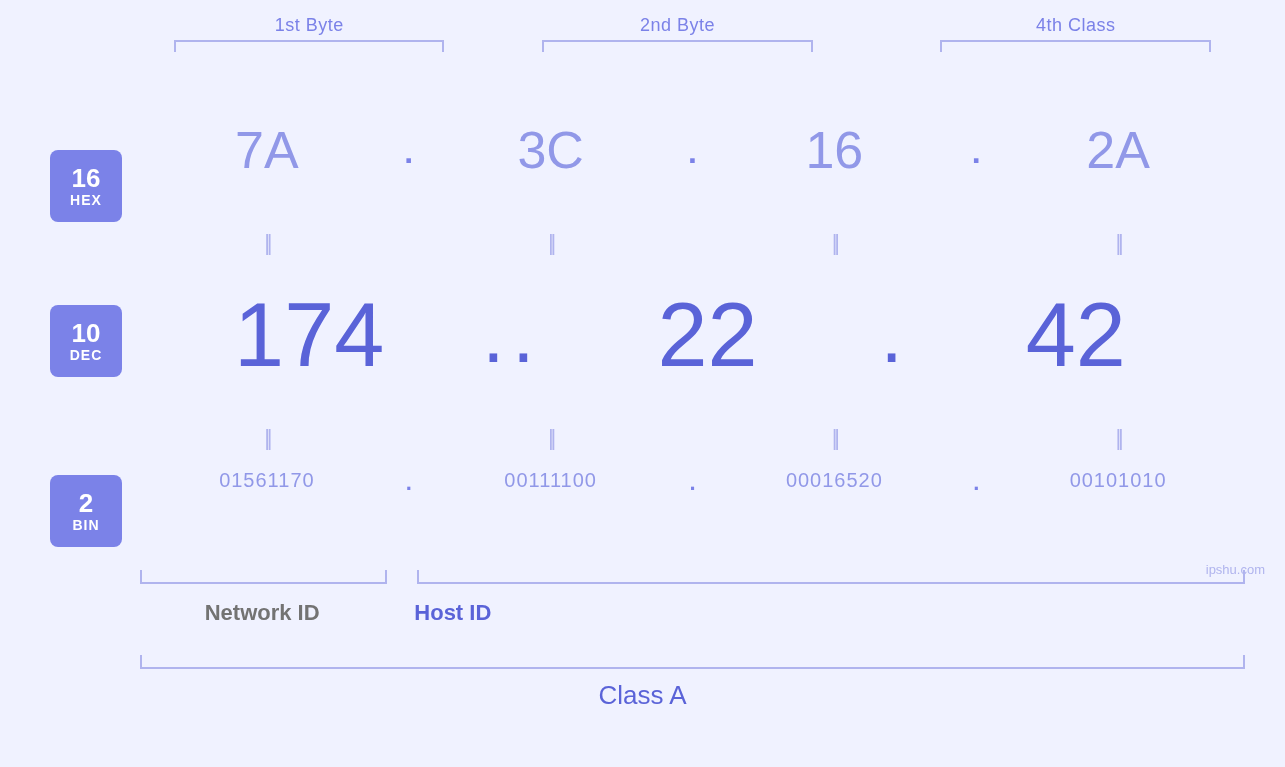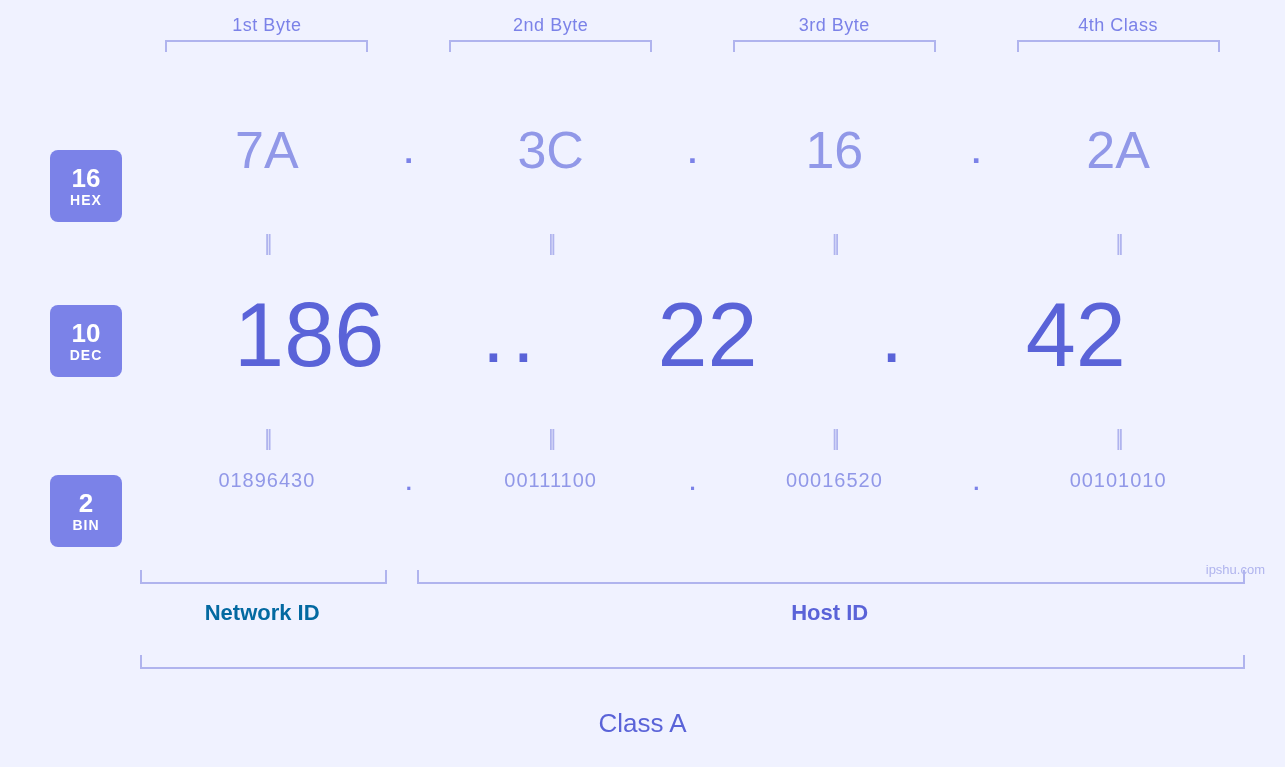--- a/index.html
+++ b/index.html
@@ -219,30 +219,30 @@
       display: flex;
     }
 
     .net-label-wrap {
       flex: 1;
       text-align: center;
     }
 
     .host-label-wrap {
       flex: 3;
-      text-align: center;
+      text-align: left;
     }
 
     .bracket-label-spacer {
       flex: 0 0 30px;
     }
 
     .net-label {
       font-size: 22px;
-      color: #0369a1;
+      color: #737373;
       font-weight: 600;
     }
 
     .host-label {
       font-size: 22px;
       color: #5a63d8;
       font-weight: 600;
     }
 
     
@@ -252,21 +252,21 @@
       left: 140px;
       right: 40px;
       height: 14px;
       border-bottom: 2px solid #b0b4ee;
       border-left: 2px solid #b0b4ee;
       border-right: 2px solid #b0b4ee;
     }
 
     .class-label {
       position: absolute;
-      top: 708px;
+      top: 680px;
       left: 0;
       right: 0;
       text-align: center;
       font-size: 26px;
       color: #5a63d8;
       font-weight: 500;
     }
 
     
     .watermark {
@@ -298,24 +298,20 @@
     <div class="header-col">
       <span class="header-label">1st Byte</span>
       <div class="header-bracket"></div>
     </div>
     <div class="dot-spacer"></div>
     <div class="header-col">
       <span class="header-label">2nd Byte</span>
       <div class="header-bracket"></div>
     </div>
     <div class="dot-spacer"></div>
-    <div class="header-col">
-      <span class="header-label">3rd Byte</span>
-      <div class="header-bracket"></div>
-    </div>
     <div class="dot-spacer"></div>
     <div class="header-col">
       <span class="header-label">4th Class</span>
       <div class="header-bracket"></div>
     </div>
   </div>
 
   <div class="base-badge badge-hex">
     <span class="base-num">16</span>
     <span class="base-label">HEX</span>
@@ -357,21 +353,21 @@
     </div>
   </div>
 
   <div class="base-badge badge-dec">
     <span class="base-num">10</span>
     <span class="base-label">DEC</span>
   </div>
 
   <div class="row dec-row" style="align-items:center;">
     <div class="byte-col">
-      <span class="dec-val">186</span>
+      <span class="dec-val">174</span>
     </div>
     <div class="dec-dot">.</div>
     <div class="dec-dot">.</div>
     <div class="byte-col">
       <span class="dec-val">22</span>
     </div>
     <div class="dec-dot">.</div>
     <div class="byte-col">
       <span class="dec-val">42</span>
     </div>
@@ -395,21 +391,21 @@
     </div>
   </div>
 
   <div class="base-badge badge-bin">
     <span class="base-num">2</span>
     <span class="base-label">BIN</span>
   </div>
 
   <div class="row bin-row">
     <div class="byte-col">
-      <span class="bin-val">01896430</span>
+      <span class="bin-val">01561170</span>
     </div>
     <div class="dot-col" style="font-size:22px;">.</div>
     <div class="byte-col">
       <span class="bin-val">00111100</span>
     </div>
     <div class="dot-col" style="font-size:22px;">.</div>
     <div class="byte-col">
       <span class="bin-val">00016520</span>
     </div>
     <div class="dot-col" style="font-size:22px;">.</div>

